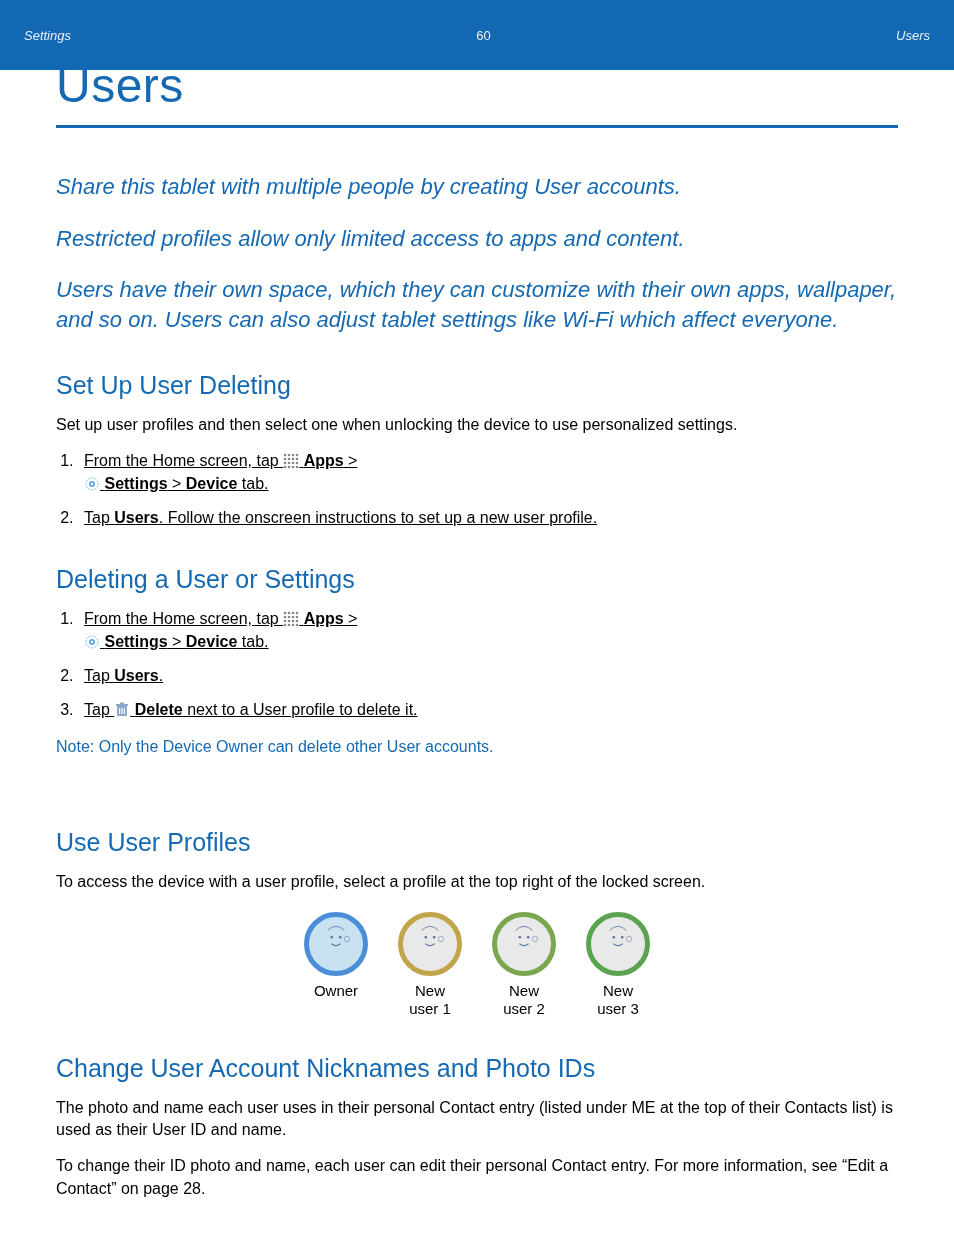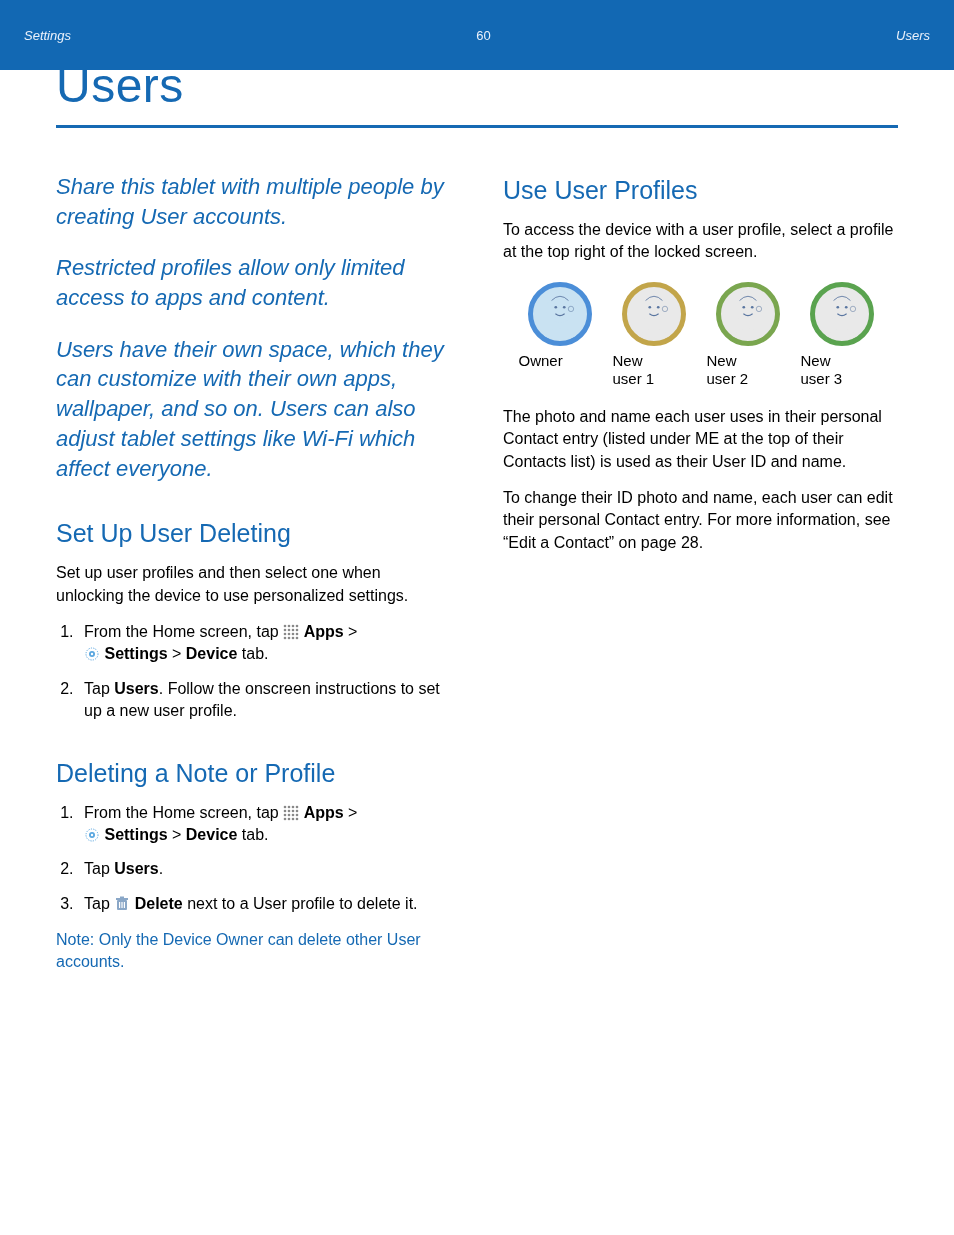--- a/index.html
+++ b/index.html
@@ -12,21 +12,21 @@
   }
   .page { padding: 58px 56px 0 56px; box-sizing: border-box; min-height: 1165px; }
   h1 {
     font-size: 48px;
     font-weight: 400;
     color: #1569b3;
     margin: 0 0 12px 0;
     letter-spacing: 0.5px;
   }
   .rule { border-bottom: 3px solid #1569b3; margin-bottom: 44px; }
-  .columns { display: flex; gap: 52px; }
+  .columns { display: flex; gap: 52px; flex-direction: column; }
   .col { flex: 1; min-width: 0; }
   .intro p {
     font-style: italic;
     color: #1569b3;
     font-size: 22px;
     line-height: 1.35;
     margin: 0 0 22px 0;
     font-weight: 400;
   }
   h2 {
@@ -35,34 +35,34 @@
     font-weight: 400;
     margin: 36px 0 14px 0;
   }
   h2.first { margin-top: 4px; }
   p.body, li, .note {
     font-size: 16px;
     line-height: 1.4;
     margin: 0 0 14px 0;
   }
   ol { padding-left: 22px; margin: 0 0 14px 0; }
-  ol li { padding-left: 6px; margin-bottom: 12px; }
+  ol li { padding-left: 6px; margin-bottom: 12px; text-decoration: underline; }
   b { font-weight: 700; }
   .note-label { color: #1569b3; font-weight: 400; }
   .note-text { color: #1569b3; }
 
   .icon-inline {
     display: inline-block;
     vertical-align: -3px;
     width: 16px; height: 16px;
   }
 
   
   .profiles { display:flex; justify-content:center; gap:12px; margin: 18px 0; }
-  .profile { text-align:left; width: 82px; }
+  .profile { text-align:center; width: 82px; }
   .avatar {
     width: 64px; height: 64px; border-radius: 50%;
     margin: 0 auto 6px auto; position: relative; box-sizing: border-box;
     border: 5px solid;
     overflow: hidden;
   }
   .avatar svg { width: 100%; height: 100%; display:block; }
   .profile-label { font-size: 15px; line-height:1.2; }
   .footer-bar {
     position:absolute; left:0; right:0; top:0; height:70px;
@@ -123,21 +123,21 @@
                 <circle cx="8" cy="8" r="1.2" fill="#fff"></circle>
               </svg>
           </span>
           <b>Settings</b><span> &gt; </span><b>Device</b><span> tab.</span>
         </li>
         <li>
           <span>Tap </span><b>Users</b><span>. Follow the onscreen instructions to set up a new user profile.</span>
         </li>
       </ol>
 
-      <h2>Deleting a Note or Profile</h2>
+      <h2>Deleting a User or Settings</h2>
       <ol>
         <li>
           <span>From the Home screen, tap </span>
           <span class="icon-inline">
             <svg viewBox="0 0 16 16">
                 <g fill="#888">
               <circle cx="2" cy="2" r="1.3"></circle>
                   <circle cx="6" cy="2" r="1.3"></circle>
                   <circle cx="10" cy="2" r="1.3"></circle>
                   <circle cx="14" cy="2" r="1.3"></circle>
@@ -247,20 +247,21 @@
                 <path d="M27 32 Q32 36 37 32" stroke="#5a76a0" stroke-width="1.4" fill="none" stroke-linecap="round"></path>
                 <path d="M22 16 Q32 6 42 16" stroke="#5a76a0" stroke-width="1" fill="none"></path>
                 <circle cx="45" cy="26" r="3.2" fill="#e9e9e9" stroke="#5a76a0" stroke-width="0.6"></circle>
               </svg>
             </div>
             <div class="profile-label">New<br>user 3</div>
           </div>
         </div>
 
 
+      <h2>Change User Account Nicknames and Photo IDs</h2>
       <p class="body">The photo and name each user uses in their personal Contact entry (listed under ME at the top of their Contacts list) is used as their User ID and name.</p>
       <p class="body">To change their ID photo and name, each user can edit their personal Contact entry. For more information, see “Edit a Contact” on page 28.</p>
     </div>
   </div>
 </div>
 
 <div class="footer-bar">
   <span>Settings</span>
   <span class="pg">60</span>
   <span>Users</span>

